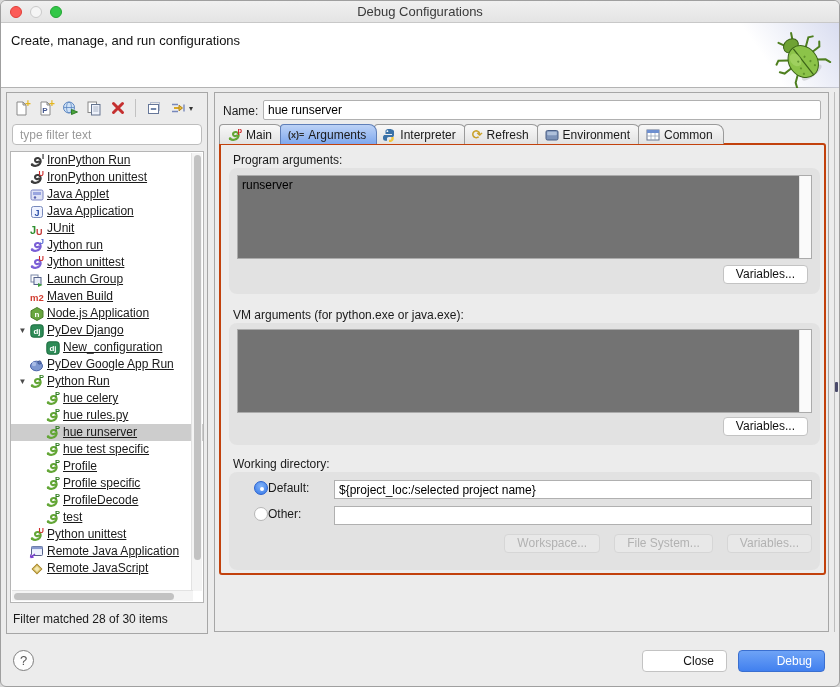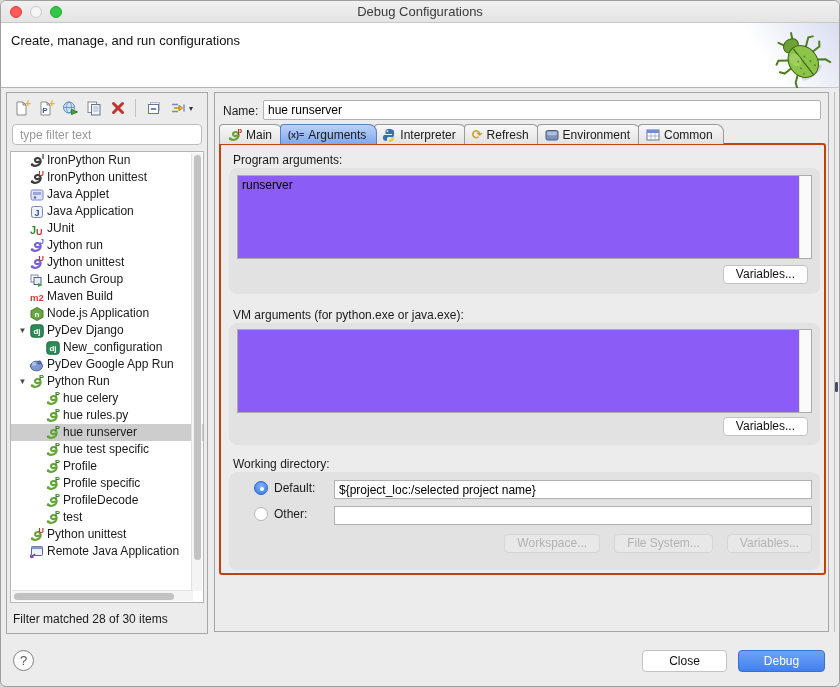--- a/index.html
+++ b/index.html
@@ -28,54 +28,54 @@
   .caret{font-size:8px;color:#333;margin-left:-2px;}
   .filter-input{position:absolute;left:5px;top:31px;width:190px;height:21px;border:1px solid #bdbdbd;border-radius:4px;
                 padding:0 7px;font-size:12px;color:#1a1a1a;background:#fff;outline:none;}
   .filter-input::placeholder{color:#9a9a9a;}
   .tree{position:absolute;left:3px;top:58px;width:194px;height:452px;background:#fff;border:1px solid #b5b5b5;overflow:hidden;}
   .tree-row{position:relative;height:17px;line-height:17px;white-space:nowrap;display:flex;align-items:center;font-size:12px;}
   .tree-row.selected{background:#cdcdcd;}
   .tw-arrow{display:inline-block;width:11px;font-size:8px;color:#4a4a4a;text-align:center;flex:none;}
   .tw-pad{display:inline-block;flex:none;}
   .tw-icon{display:inline-flex;width:17px;height:15px;align-items:center;justify-content:center;flex:none;position:relative;}
-  .tw-label{padding-left:2px;}
+  .tw-label{padding-left:2px;text-decoration:underline;}
   .vscroll{position:absolute;right:1px;top:1px;width:11px;height:438px;background:#f4f4f4;border-left:1px solid #e2e2e2;}
   .vthumb{position:absolute;left:1.5px;top:2px;width:7px;height:405px;background:#c2c2c2;border-radius:4px;}
   .hscroll{position:absolute;left:1px;bottom:1px;width:181px;height:11px;background:#f4f4f4;border-top:1px solid #e2e2e2;}
   .hthumb{position:absolute;left:2px;top:1.5px;width:160px;height:7px;background:#c2c2c2;border-radius:4px;}
   .tree-status{position:absolute;left:6px;bottom:7px;font-size:12px;color:#1a1a1a;}
   
   .right-panel{position:absolute;left:213px;top:91px;width:615px;height:540px;border:1px solid #a6a6a6;background:#ececec;}
   .name-label{position:absolute;left:8px;top:11px;}
   .name-input{position:absolute;left:48px;top:7px;width:558px;height:20px;border:1px solid #b0b0b0;border-radius:2px;
               padding:0 4px;font-size:12px;background:#fff;outline:none;}
   .tabbar{position:absolute;left:4px;top:31px;height:20px;display:flex;align-items:flex-end;z-index:2;}
   .tab{height:20px;display:flex;align-items:center;gap:4px;padding:0 10px 0 7px;border:1px solid #9a9a9a;border-bottom:none;
        border-radius:4px 8px 0 0;background:linear-gradient(#f8f8f8,#e2e2e2);margin-right:-3px;font-size:12px;}
   .tab.selected{background:linear-gradient(#bcd2f6,#7fa8ee);border-color:#5f7fb8;z-index:3;}
   .args-glyph{font-size:9px;font-weight:bold;color:#2d2d2d;letter-spacing:0;}
   .refresh-glyph{font-size:13px;font-weight:bold;color:#c9a22b;line-height:1;}
   .tab-content{position:absolute;left:4px;top:50px;width:607px;height:432px;border:2px solid #c2410c;border-radius:0 3px 3px 3px;
                background:#ececec;z-index:1;}
   .section-label{position:absolute;left:12px;font-size:12px;color:#1a1a1a;}
   .groupbox{position:absolute;left:8px;width:591px;background:#e2e2e2;border-radius:8px;}
-  .argarea{position:absolute;left:8px;top:7px;width:575px;height:84px;border:1px solid #ababab;background:#8b5cf6;
+  .argarea{position:absolute;left:8px;top:7px;width:575px;height:84px;border:1px solid #ababab;background:#737373;
            font-size:12px;padding:2px 16px 2px 4px;resize:none;outline:none;overflow:hidden;}
   .area-scroll{position:absolute;top:8px;right:9px;width:12px;height:82px;background:#fafafa;border-left:1px solid #e3e3e3;}
   .btn{display:inline-block;height:19px;line-height:17px;padding:0 12px;background:#ffffff;border:1px solid #c3c3c3;
-       border-radius:4px;font-size:12px;color:#111;text-align:center;}
+       border-radius:4px;font-size:12px;color:#111;text-align:right;}
   .btn.disabled{background:#e8e8e8;border-color:#d6d6d6;color:#b2b2b2;}
   .vars1{position:absolute;right:12px;top:97px;}
   .wd-row{position:absolute;left:25px;display:flex;align-items:center;}
   .radio{width:14px;height:14px;border-radius:50%;flex:none;position:relative;}
   .radio.on{background:radial-gradient(circle at 50% 35%,#83b4f8,#3376e8);border:1px solid #2b63cf;}
   .radio.on::after{content:"";position:absolute;left:4.5px;top:4.5px;width:4px;height:4px;border-radius:50%;background:#fff;}
   .radio.off{background:#fff;border:1px solid #b6b6b6;}
-  .radio-label{margin-left:6px;}
+  .radio-label{}
   .wd-field{position:absolute;height:19px;border:1px solid #b0b0b0;background:#fff;font-size:12px;padding:0 4px;outline:none;}
   .wd-buttons{position:absolute;right:8px;top:62px;display:flex;gap:14px;}
   .footer-btns{position:absolute;right:13px;top:505px;display:flex;gap:16px;}
   .footer-btns .btn{width:81px;}
   
   .right-strip{position:absolute;left:833px;top:91px;width:0;height:540px;border-left:1px solid #bdbdbd;}
   .sash-dot{position:absolute;left:834px;top:381px;width:3px;height:10px;background:#4a4a6a;border-radius:1px;}
   
   .bottombar{position:absolute;left:0;top:640px;width:100%;height:47px;}
   .help-btn{position:absolute;left:12px;top:9px;width:21px;height:21px;border:1.5px solid #7f7f7f;border-radius:50%;
@@ -459,20 +459,31 @@
           <span class="tw-arrow"></span>
           <span class="tw-icon">
             <svg width="15" height="14" viewBox="0 0 15 14">
               <rect x="2.5" y="1.5" width="11" height="9" rx="1" fill="#eef2ff" stroke="#55628a"></rect>
               <rect x="2.5" y="1.5" width="11" height="2.6" fill="#8899cc"></rect>
               <path d="M1.5 12.5 L6 9 M1.5 12.5 l3.2 -0.4 M1.5 12.5 l0.4 -3.2" stroke="#7a3fd0" stroke-width="1.3" fill="none"></path>
             </svg>
           </span>
           <span class="tw-label">Remote Java Application</span>
         </div>
+        <div class="tree-row">
+          <span class="tw-pad" style="width: 6px;"></span>
+          <span class="tw-arrow"></span>
+          <span class="tw-icon">
+            <svg width="14" height="14" viewBox="0 0 14 14">
+              <rect x="3.6" y="3.6" width="6.8" height="6.8" transform="rotate(45 7 7)" fill="#e3cf7e" stroke="#a8862a"></rect>
+              <rect x="5.2" y="5.2" width="3.6" height="3.6" transform="rotate(45 7 7)" fill="#f4e9b4"></rect>
+            </svg>
+          </span>
+          <span class="tw-label">Remote JavaScript</span>
+        </div>
         <div class="vscroll">
           <div class="vthumb"></div>
         </div>
       <div class="hscroll">
           <div class="hthumb"></div>
         </div>
     </div>
     <div class="tree-status">Filter matched 28 of 30 items</div>
   </div>
 

